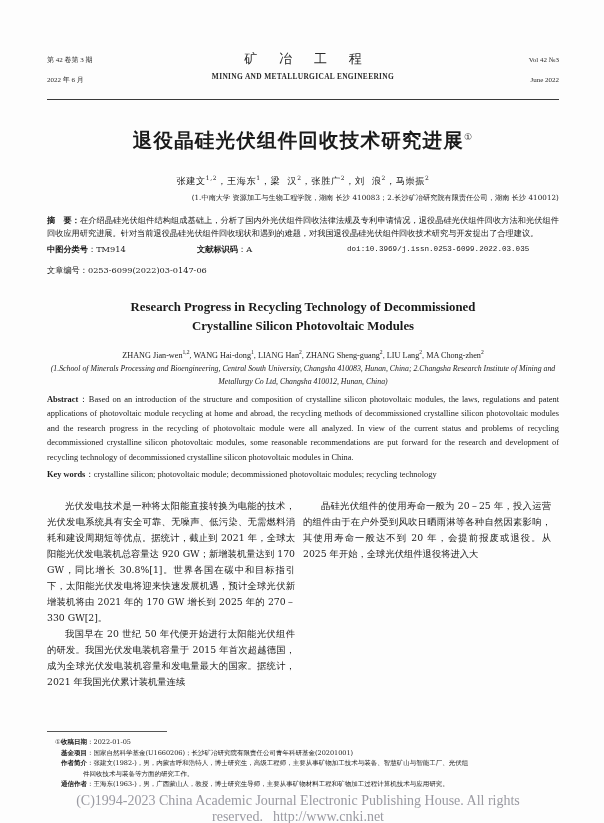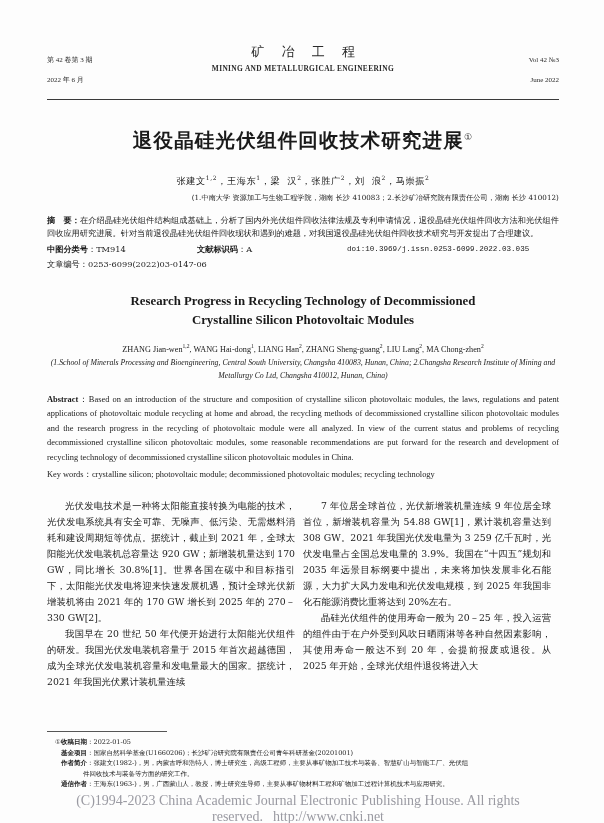--- a/index.html
+++ b/index.html
@@ -44,23 +44,24 @@
   }
   .runhead-right { text-align: right; }
   .runhead-center {
     flex: 1;
     text-align: center;
     margin-top: -2px;
   }
   .journal-cn {
     font-size: 13px;
     letter-spacing: 7px;
-    font-family: Liberation Serif, serif;
+    font-family: Liberation Mono, monospace;
     font-weight: 500;
     padding-left: 7px;
+    margin-top: 8px;
   }
   .journal-en {
     font-size: 7.4px;
     font-weight: bold;
     letter-spacing: 0.35px;
     margin-top: 2px;
     font-family: "Liberation Serif", serif;
   }
   .rule-top {
     border-bottom: 1px solid #3a3a3a;
@@ -119,21 +120,21 @@
     font-size: 8.2px;
     line-height: 1.6;
     display: flex;
     font-family: "DejaVu Serif", "Liberation Serif", serif;
   }
   .meta-row .lbl { font-weight: bold; }
   .meta-a { width: 150px; }
   .meta-b { width: 150px; }
   .meta-c { font-family: Liberation Mono, monospace; font-size: 7.6px; }
   .meta-last {
-    margin-top: 3px;
+    margin-top: 9px;
     font-size: 8.2px;
     font-family: "DejaVu Serif", "Liberation Serif", serif;
   }
 
   
   .en-title {
     text-align: center;
     font-size: 12.8px;
     font-weight: bold;
     line-height: 1.45;
@@ -149,35 +150,35 @@
   .en-authors sup { font-size: 5.6px; }
   .en-affil {
     text-align: center;
     font-size: 7.8px;
     font-style: italic;
     line-height: 1.58;
     margin-top: 4px;
     font-family: "Liberation Serif", serif;
   }
   .en-abs {
-    margin-top: 11px;
+    margin-top: 5px;
     font-size: 8.4px;
     line-height: 1.72;
     text-align: justify;
     text-justify: inter-word;
     font-family: "Liberation Serif", serif;
   }
   .en-abs b { font-weight: bold; }
   .en-kw {
     margin-top: 3px;
     font-size: 8.4px;
     line-height: 1.7;
     font-family: "Liberation Serif", serif;
   }
-  .en-kw b { font-weight: normal; }
+  .en-kw b { font-weight: bold; }
 
   
   .body-cols {
     margin-top: 16px;
     display: flex;
     gap: 8px;
   }
   .col {
     width: 248px;
     font-size: 9.3px;
@@ -293,21 +294,20 @@
     <div class="en-kw">
       <b>Key words</b>：<span>crystalline silicon; photovoltaic module; decommissioned photovoltaic modules; recycling technology</span>
     </div>
 
     <div class="body-cols">
       <div class="col">
         <p>光伏发电技术是一种将太阳能直接转换为电能的技术，光伏发电系统具有安全可靠、无噪声、低污染、无需燃料消耗和建设周期短等优点。据统计，截止到 2021 年，全球太阳能光伏发电装机总容量达 920 GW；新增装机量达到 170 GW，同比增长 30.8%[1]。世界各国在碳中和目标指引下，太阳能光伏发电将迎来快速发展机遇，预计全球光伏新增装机将由 2021 年的 170 GW 增长到 2025 年的 270－330 GW[2]。</p>
         <p>我国早在 20 世纪 50 年代便开始进行太阳能光伏组件的研发。我国光伏发电装机容量于 2015 年首次超越德国，成为全球光伏发电装机容量和发电量最大的国家。据统计，2021 年我国光伏累计装机量连续</p>
       </div>
       <div class="col">
-        <p>7 年位居全球首位，光伏新增装机量连续 9 年位居全球首位，新增装机容量为 54.88 GW[1]，累计装机容量达到 308 GW。2021 年我国光伏发电量为 3 259 亿千瓦时，光伏发电量占全国总发电量的 3.9%。我国在“十四五”规划和 2035 年远景目标纲要中提出，未来将加快发展非化石能源，大力扩大风力发电和光伏发电规模，到 2025 年我国非化石能源消费比重将达到 20%左右。</p>
         <p>晶硅光伏组件的使用寿命一般为 20－25 年，投入运营的组件由于在户外受到风吹日晒雨淋等各种自然因素影响，其使用寿命一般达不到 20 年，会提前报废或退役。从 2025 年开始，全球光伏组件退役将进入大</p>
       </div>
     </div>
 
   </div>
 
   <div class="fn-rule"></div>
 
   <div class="footnotes">
     <div class="fn-line">

